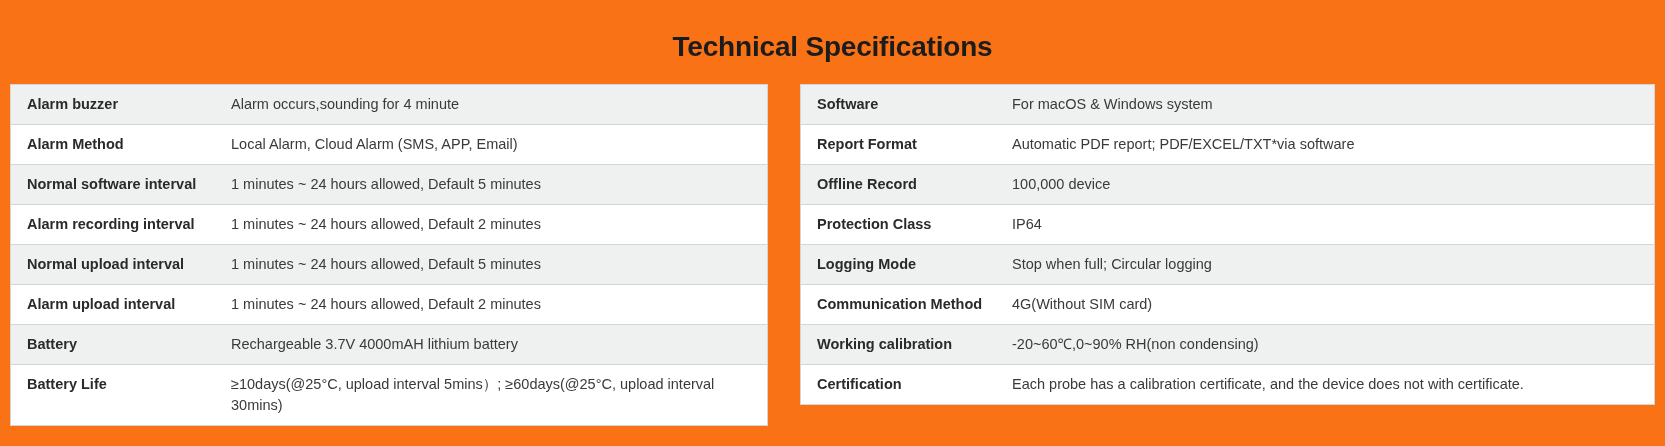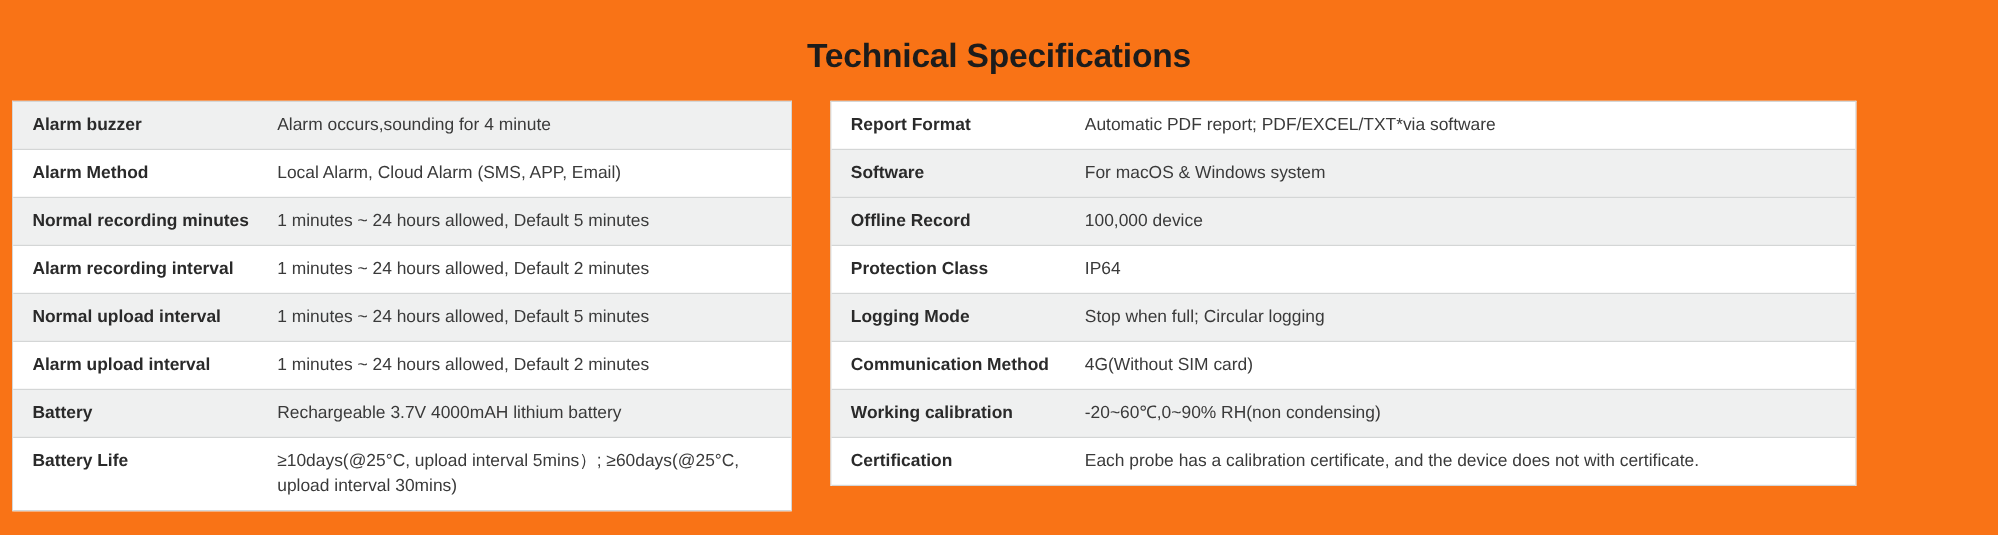--- a/index.html
+++ b/index.html
@@ -34,21 +34,21 @@
     align-items: flex-start;
   }
   .spec-table {
     border: 1px solid #d4d6d6;
     border-bottom: none;
     background: #ffffff;
     font-size: 14.5px;
   }
   .left-table {
     margin-left: 10px;
-    width: 650px;
+    width: 758px;
   }
   .right-table {
     margin-left: 32px;
     width: 855px;
   }
   .spec-row {
     display: flex;
     align-items: stretch;
     border-bottom: 1px solid #d4d6d6;
     min-height: 36px;
@@ -87,21 +87,21 @@
         <div class="spec-label">Alarm buzzer</div>
         <div class="spec-value">Alarm occurs,sounding for 4 minute</div>
       </div>
 
       <div class="spec-row plain">
         <div class="spec-label">Alarm Method</div>
         <div class="spec-value">Local Alarm, Cloud Alarm (SMS, APP, Email)</div>
       </div>
 
       <div class="spec-row shaded">
-        <div class="spec-label">Normal recording minutes</div>
+        <div class="spec-label">Normal software interval</div>
         <div class="spec-value">1 minutes ~ 24 hours allowed, Default 5 minutes</div>
       </div>
 
       <div class="spec-row plain">
         <div class="spec-label">Alarm recording interval</div>
         <div class="spec-value">1 minutes ~ 24 hours allowed, Default 2 minutes</div>
       </div>
 
       <div class="spec-row shaded">
         <div class="spec-label">Normal upload interval</div>
@@ -120,28 +120,28 @@
 
       <div class="spec-row plain">
         <div class="spec-label">Battery Life</div>
         <div class="spec-value">≥10days(@25°C, upload interval 5mins）;   ≥60days(@25°C, upload interval 30mins)</div>
       </div>
 
     </div>
 
     <div class="spec-table right-table">
 
+      <div class="spec-row shaded">
+        <div class="spec-label">Software</div>
+        <div class="spec-value">For macOS &amp; Windows system</div>
+      </div>
+
       <div class="spec-row plain">
         <div class="spec-label">Report Format</div>
         <div class="spec-value">Automatic PDF report; PDF/EXCEL/TXT*via software</div>
-      </div>
-
-      <div class="spec-row shaded">
-        <div class="spec-label">Software</div>
-        <div class="spec-value">For macOS &amp; Windows system</div>
       </div>
 
       <div class="spec-row shaded">
         <div class="spec-label">Offline Record</div>
         <div class="spec-value">100,000 device</div>
       </div>
 
       <div class="spec-row plain">
         <div class="spec-label">Protection Class</div>
         <div class="spec-value">IP64</div>

